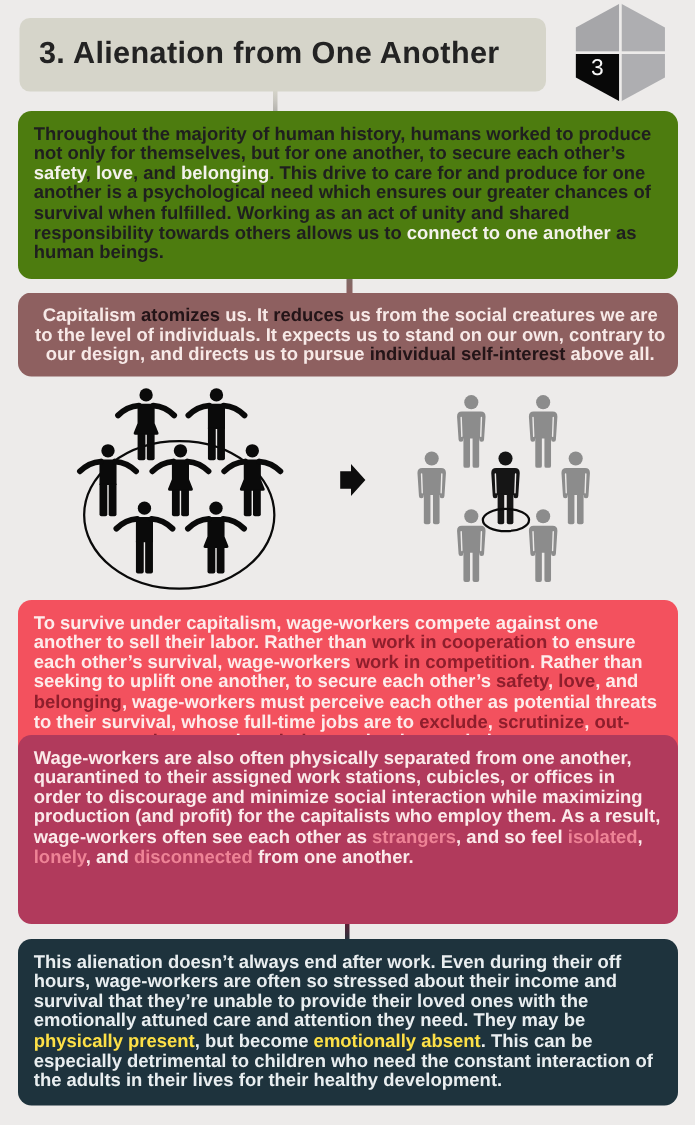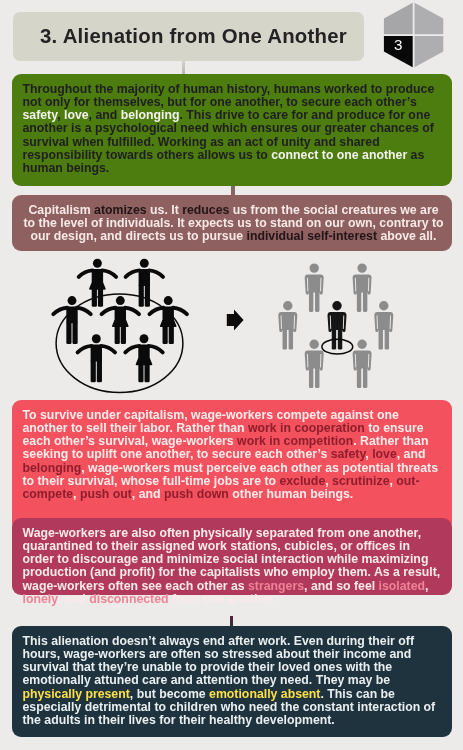--- a/index.html
+++ b/index.html
@@ -4,36 +4,36 @@
 <style>
   html,body{margin:0;padding:0;}
   body{width:463px;height:750px;overflow:hidden;background:#edebea;
        font-family:"Liberation Sans",sans-serif;
        -webkit-font-smoothing:antialiased;}
   .page{position:relative;width:463px;height:750px;overflow:hidden;transform:translateZ(0);}
 
   .title-box{position:absolute;left:12.7px;top:12.4px;width:351.5px;height:48.3px;
     background:#d6d5ca;border-radius:7px;}
   .title-text{position:absolute;left:0;top:0;right:0;bottom:0;will-change:transform;
-    display:flex;align-items:center;padding-left:27px;
+    display:flex;align-items:center;padding-left:13px;
     font-size:20.4px;font-weight:bold;color:#232323;letter-spacing:0.24px;}
 
   .hex{position:absolute;left:381px;top:1.2px;width:68px;height:70px;will-change:transform;}
 
   .sec{position:absolute;border-radius:9px;box-sizing:border-box;will-change:transform;
     padding:8.5px 7px 9px 10.5px;left:11.5px;width:439.5px;}
   .sec p{margin:0;font-size:12.3px;line-height:13.3px;font-weight:bold;}
 
   .s1{top:74px;height:112px;background:#4d7c0f;color:#1f1f1f;}
   .s1 .hl{color:#f4f2ec;}
   .s2{top:195px;height:56px;background:#8e6060;color:#f7e9e7;text-align:center;}
   .s2 .hl{color:#231417;}
   .s3{top:400px;height:131px;background:#f3515e;color:#fdeceb;}
   .s3 .hl{color:#8e1e2c;}
-  .s4{top:518px;height:77px;background:#b13a5c;color:#fbeaea;}
+  .s4{top:490px;height:126px;background:#b13a5c;color:#fbeaea;}
   .s4 .hl{color:#ee8396;}
   .s5{top:626px;height:111px;background:#1e333d;color:#e9eef0;}
   .s5 .hl{color:#fde047;}
 
   .conn{position:absolute;}
   .c1{left:181.5px;top:60px;width:3.4px;height:15px;
       background:linear-gradient(to bottom,#d6d5ca 0%,#c9c7c0 45%,#b2b0ac 100%);}
   .c2{left:231.3px;top:185px;width:3.5px;height:11px;
       background:linear-gradient(to bottom,#7d6a66 0%,#8e6060 100%);}
   .c3{left:230.3px;top:509px;width:3.6px;height:10px;

